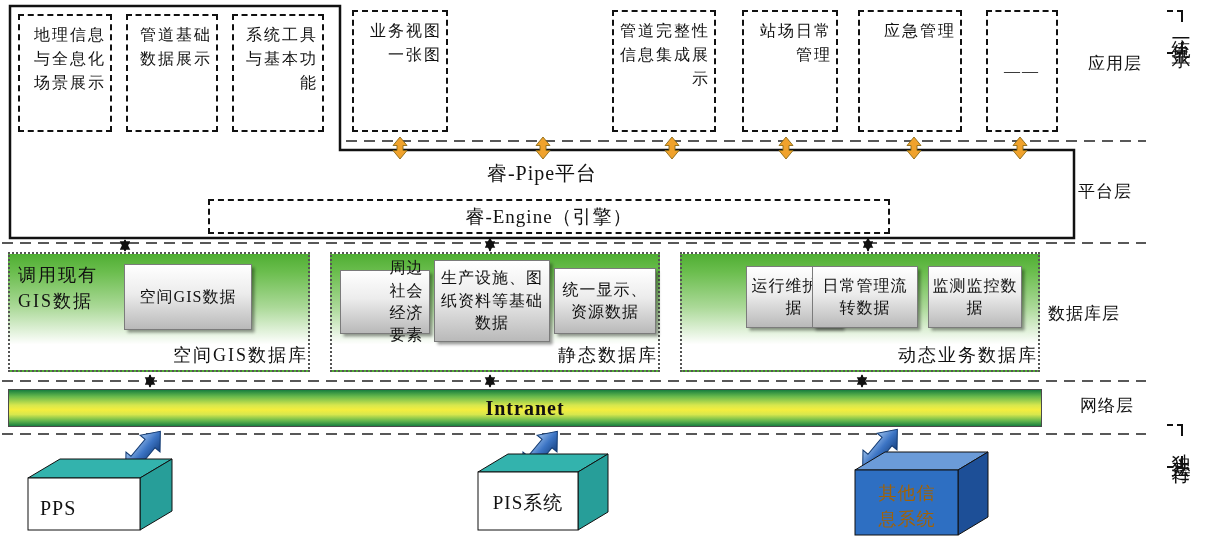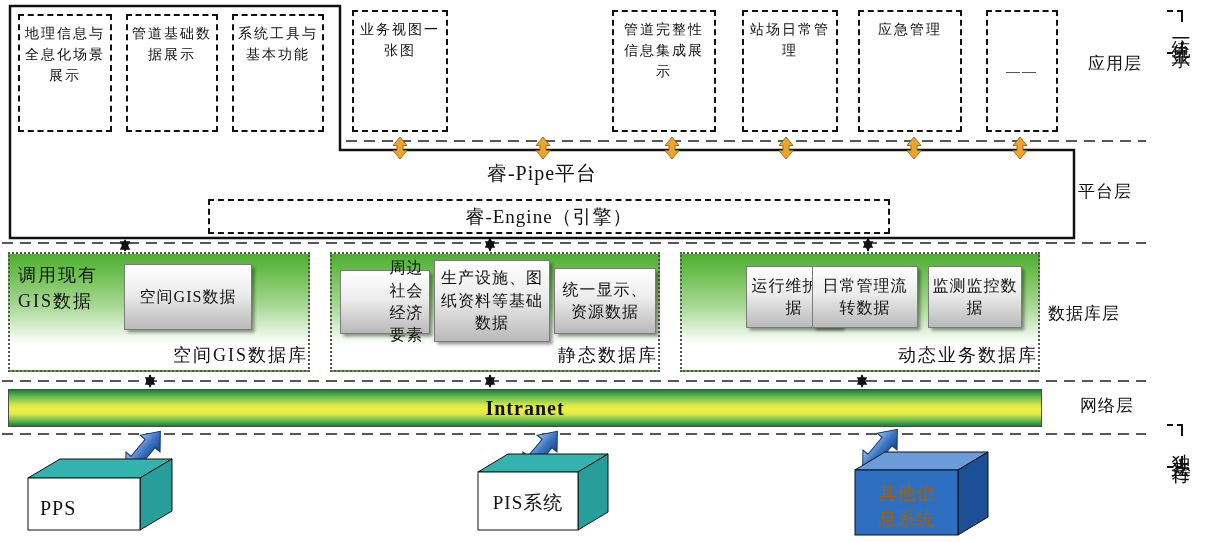--- a/index.html
+++ b/index.html
@@ -1,21 +1,21 @@
 <!DOCTYPE html>
 <html><head>
 <meta charset="utf-8">
 <style>
   html,body{margin:0;padding:0;background:#fff;}
   .canvas{position:relative;width:1222px;height:542px;background:#fff;overflow:hidden;
           font-family:"Liberation Serif","DejaVu Serif",serif;color:#111;}
   svg.layer{position:absolute;left:0;top:0;z-index:1;}
 
   .dashed-box{position:absolute;z-index:2;border:2px dashed #111;background:#fff;box-sizing:border-box;
-              padding:7px 4px 2px;text-align:center;font-size:14px;letter-spacing:2px;line-height:1.5;}
+              padding:7px 4px 2px;text-align:right;font-size:16px;letter-spacing:2px;line-height:1.5;}
   .dashed-box.center{display:flex;align-items:center;justify-content:center;padding:0;}
 
   .platform-label{position:absolute;z-index:2;left:10px;width:1064px;top:160px;text-align:center;
                   font-size:20px;letter-spacing:1px;}
   .engine-box{position:absolute;z-index:2;left:208px;top:199px;width:682px;height:35px;border:2px dashed #111;
               box-sizing:border-box;text-align:center;font-size:19px;line-height:31px;letter-spacing:1px;}
 
   .db-box{position:absolute;z-index:2;border:2px dotted #555;box-sizing:border-box;
           background:linear-gradient(180deg,#4fae33 0%,#6cbe4f 16%,#abd998 46%,#ffffff 78%);}
   .db-caption{position:absolute;left:0;right:0;bottom:3px;text-align:right;font-size:18px;letter-spacing:2px;}

